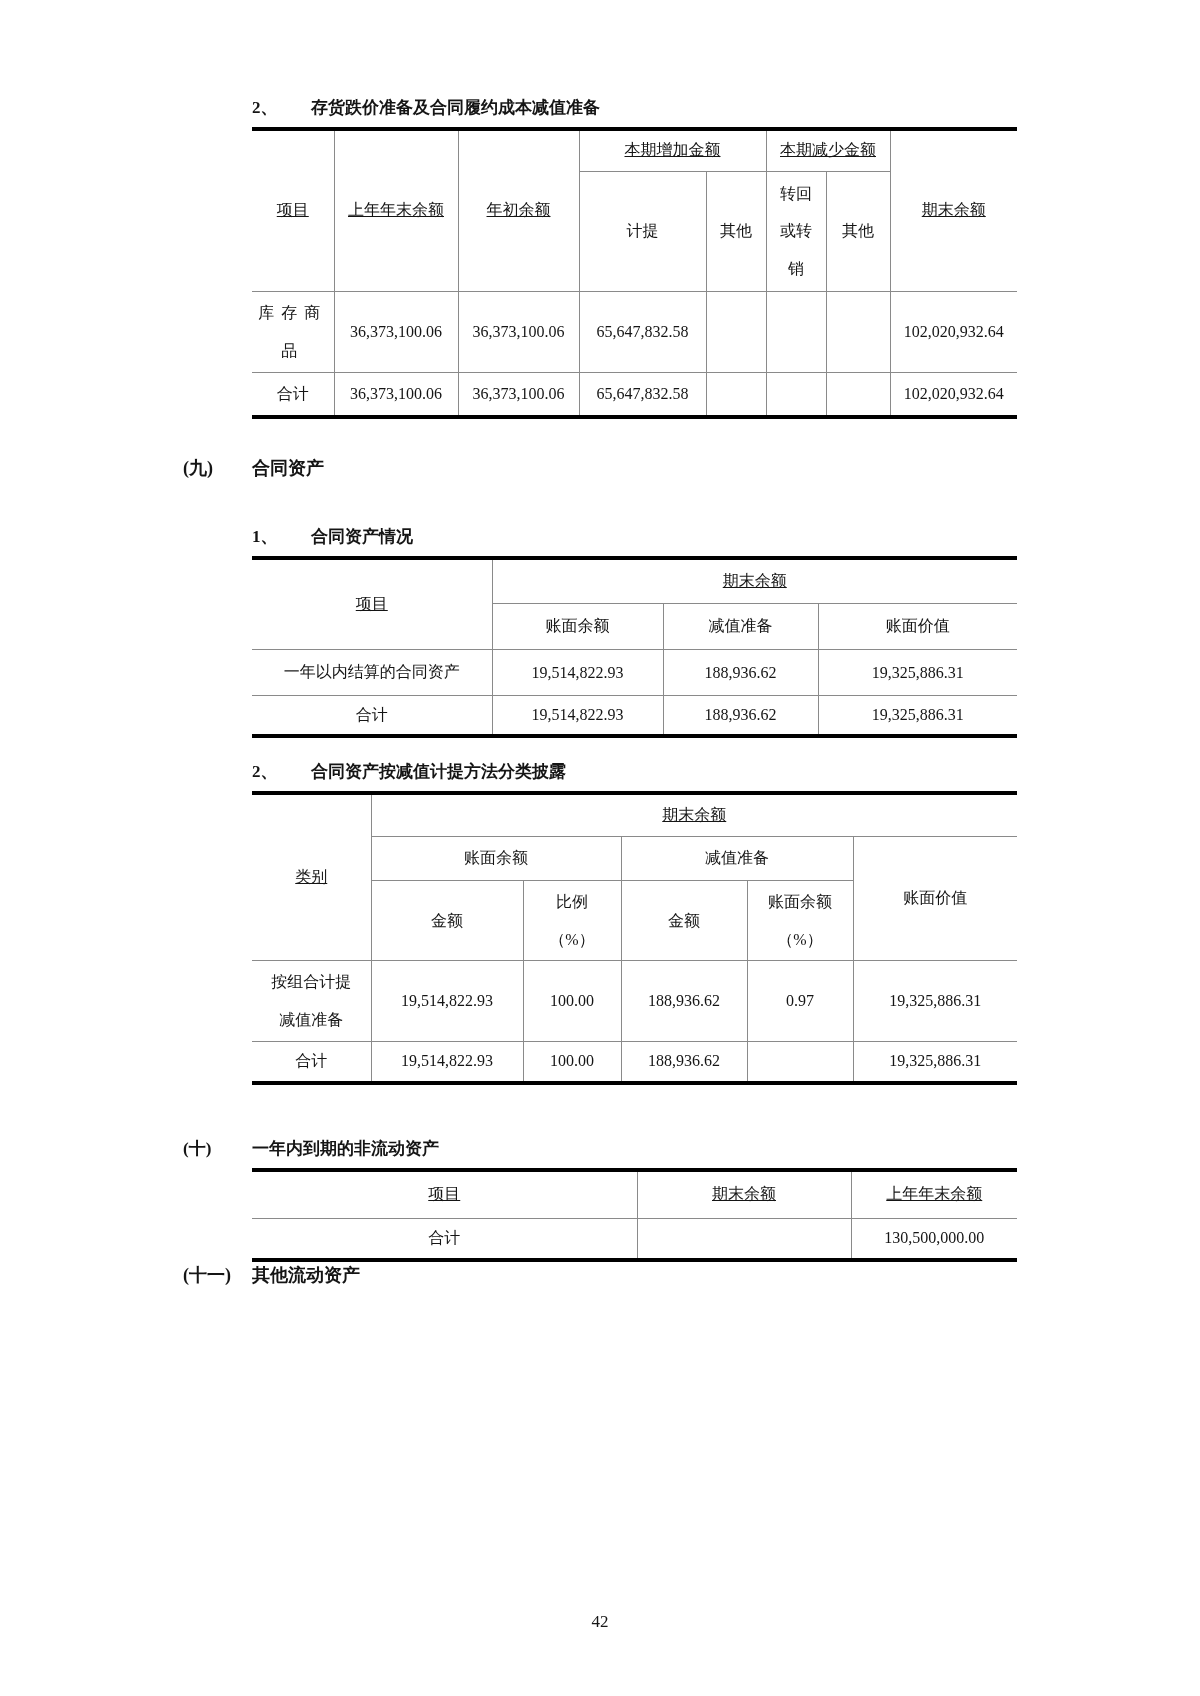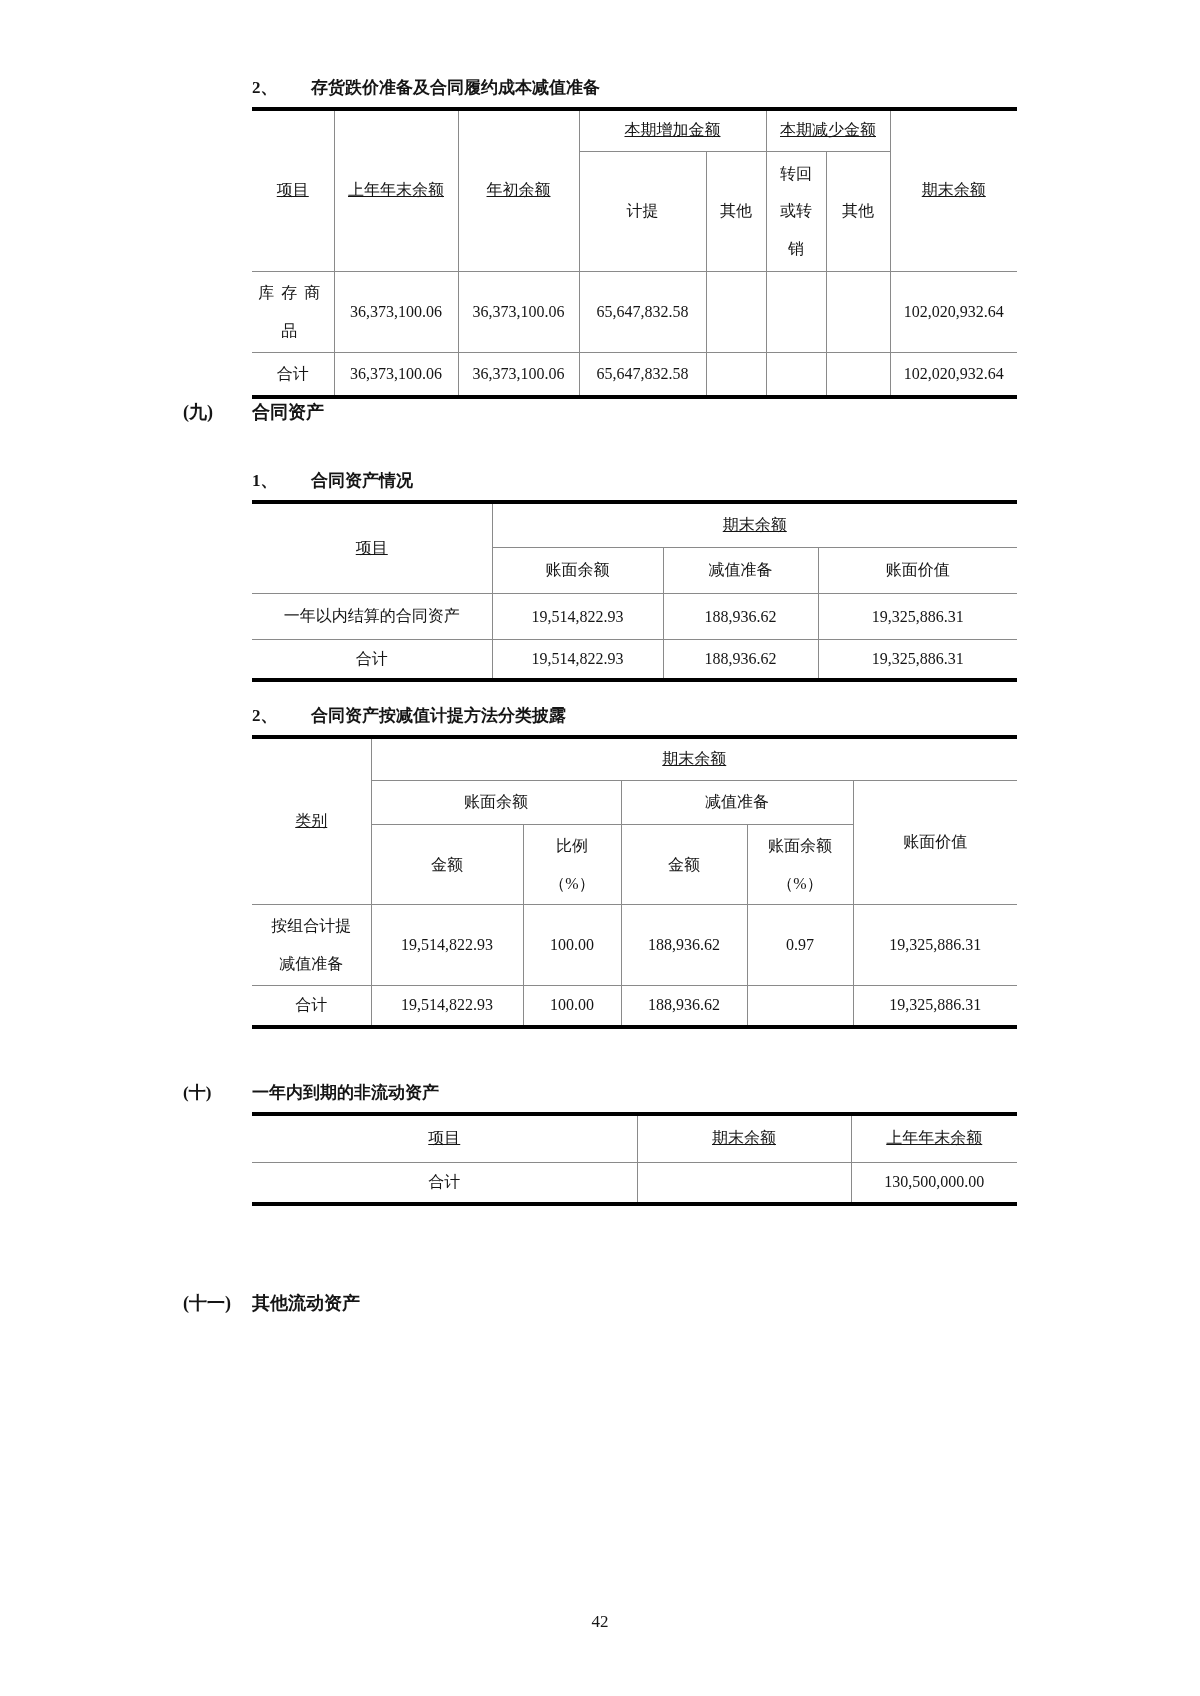--- a/index.html
+++ b/index.html
@@ -1,21 +1,21 @@
 <!DOCTYPE html>
 <html><head>
 <meta charset="utf-8">
 <style>
   html,body{margin:0;padding:0;}
   body{
     width:1200px;height:1696px;background:#ffffff;position:relative;
     font-family:"Liberation Serif","DejaVu Serif",serif;color:#151515;
     overflow:hidden;
   }
-  .content{padding-top:76px;}
+  .content{padding-top:96px;}
 
   
   .h1{margin-left:183px;font-size:18px;font-weight:bold;line-height:26px;}
   .h1 .marker{display:inline-block;min-width:69px;}
 
   
   .h2{margin-left:252px;width:765px;font-size:17px;font-weight:bold;
       line-height:24px;padding-bottom:7px;border-bottom:4px solid #000;}
   .h2 .num{display:inline-block;width:59px;}
   .h2.outdent{position:relative;}
@@ -31,25 +31,25 @@
   }
   .doc tr > *:first-child{border-left:none;}
   .doc tr > *:last-child{border-right:none;}
   .doc tr.top-row > *{border-top:none;text-decoration:underline;}
   .num-cell{text-align:right;padding-right:8px;}
   .item-cell{text-align:left;padding-left:10px;}
   .prewrap{white-space:pre-line;}
   .lh-tall{line-height:2.35;}
   .gapped{letter-spacing:7px;line-height:2.4;padding-right:0;}
 
-  .gap-a{}   
+  .gap-a{margin-top:36px;}   
   .gap-b{margin-top:44px;}   
   .gap-c{margin-top:22px;}   
   .gap-d{margin-top:52px;}   
-  .gap-e{margin-top:84px;}   
+  .gap-e{}   
 
   .page-number{position:absolute;left:0;top:1612px;width:100%;
     text-align:center;font-size:17px;}
 </style>
 </head>
 <body>
 
 <div class="content">
 
   <div class="h2">

